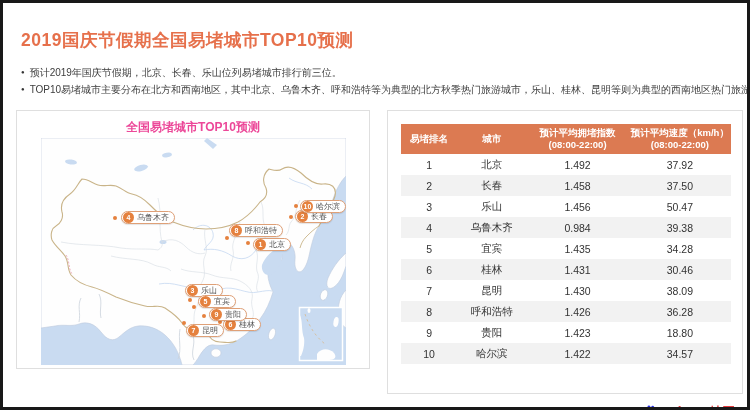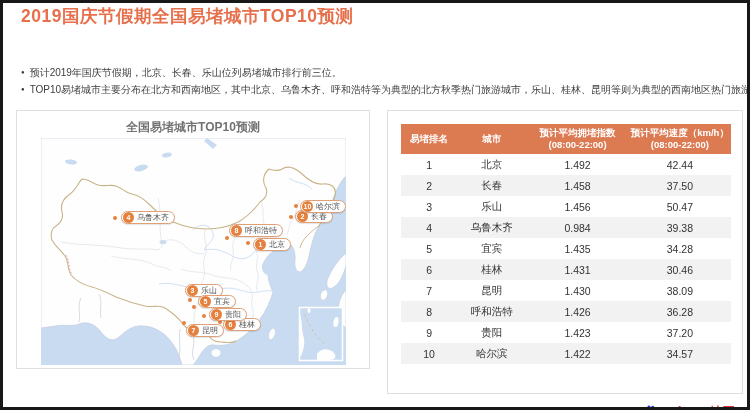--- a/index.html
+++ b/index.html
@@ -1,23 +1,23 @@
 <!DOCTYPE html>
 <html><head>
 <meta charset="utf-8">
 <style>
   html,body{margin:0;padding:0;}
   body{width:750px;height:410px;font-family:"Liberation Sans","DejaVu Sans",sans-serif;}
   .frame{position:relative;width:750px;height:410px;box-sizing:border-box;border:3px solid #181818;background:#fff;overflow:hidden;}
-  .page-title{position:absolute;left:18px;top:1px;font-size:17.5px;font-weight:bold;color:#e6704b;letter-spacing:.5px;white-space:nowrap;}
+  .page-title{position:absolute;left:18px;top:25px;font-size:17.5px;font-weight:bold;color:#e6704b;letter-spacing:.5px;white-space:nowrap;}
   .bullets{position:absolute;left:18px;top:61px;font-size:10px;color:#3d3d3d;line-height:17px;white-space:nowrap;}
   .bullet-line::before{content:"●";font-size:6px;vertical-align:2px;margin-right:5px;color:#333;}
   .card{position:absolute;background:#fff;border:1px solid #dfdfdf;box-sizing:border-box;}
   .map-card{left:13px;top:107px;width:354px;height:259px;}
-  .map-title{text-align:center;margin-top:8px;font-size:12px;font-weight:bold;color:#737373;}
+  .map-title{text-align:center;margin-top:8px;font-size:12px;font-weight:bold;color:#ec4899;}
   .map-box{position:absolute;left:24px;top:27px;width:305px;height:227px;}
   .map-box svg{position:absolute;left:0;top:0;}
   .map-markers{position:absolute;left:0;top:0;width:305px;height:227px;}
   .marker{position:absolute;display:flex;align-items:center;gap:3px;height:13px;box-sizing:border-box;
           background:#fff;border:1px solid #dfa077;border-radius:8px;padding:0 5px 0 1px;
           font-size:8px;color:#555;white-space:nowrap;line-height:1;box-shadow:0 1px 1px rgba(0,0,0,.10);}
   .marker .num{display:flex;align-items:center;justify-content:center;flex:0 0 auto;width:11px;height:11px;border-radius:50%;
                background:#e5813e;color:#fff;font-weight:bold;font-size:7px;}
   .mdot{position:absolute;width:4px;height:4px;border-radius:50%;background:#e5813e;transform:translate(-50%,-50%);}
   .table-card{left:384px;top:107px;width:356px;height:284px;}
@@ -189,21 +189,21 @@
               <span style="display:block">预计平均速度（km/h）</span>
               <span style="display:block">(08:00-22:00)</span>
             </th>
         </tr>
       </thead>
       <tbody>
           <tr>
             <td>1</td>
             <td>北京</td>
             <td>1.492</td>
-            <td>42.44</td>
+            <td>37.92</td>
           </tr>
           <tr class="alt">
             <td>2</td>
             <td>长春</td>
             <td>1.458</td>
             <td>37.50</td>
           </tr>
           <tr>
             <td>3</td>
             <td>乐山</td>
@@ -237,21 +237,21 @@
           <tr class="alt">
             <td>8</td>
             <td>呼和浩特</td>
             <td>1.426</td>
             <td>36.28</td>
           </tr>
           <tr>
             <td>9</td>
             <td>贵阳</td>
             <td>1.423</td>
-            <td>37.20</td>
+            <td>18.80</td>
           </tr>
           <tr class="alt">
             <td>10</td>
             <td>哈尔滨</td>
             <td>1.422</td>
             <td>34.57</td>
           </tr>
         </tbody>
     </table>
   </div>

